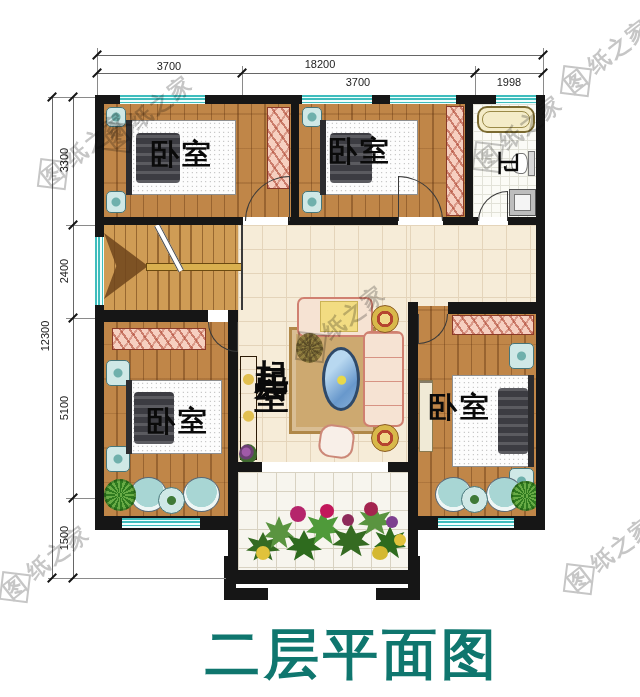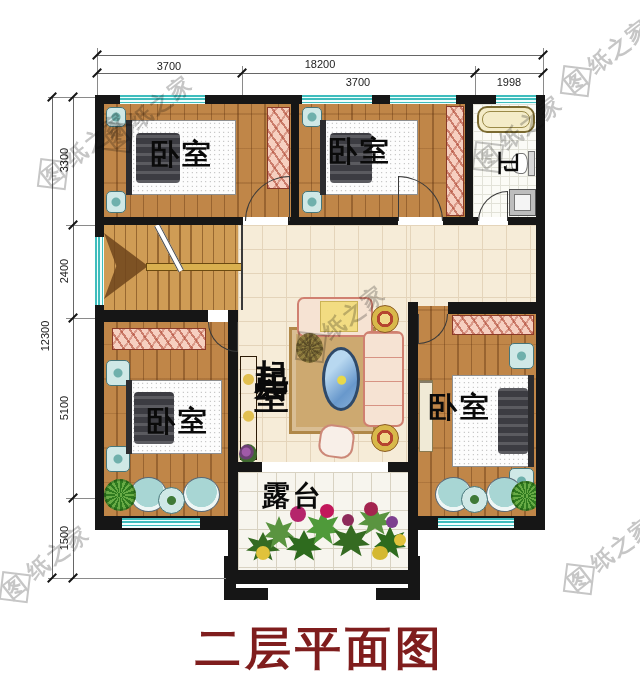--- a/index.html
+++ b/index.html
@@ -52,22 +52,22 @@
   .dim.rot{transform:rotate(-90deg);}
   .tick{position:absolute;width:12px;height:2px;background:#141414;transform:rotate(-45deg);}
   .fl{position:absolute;}
   .spiky{clip-path:polygon(50% 0,63% 28%,95% 18%,78% 45%,100% 62%,70% 65%,78% 95%,50% 75%,22% 95%,30% 65%,0 62%,22% 45%,5% 18%,37% 28%);}
   .round{border-radius:50%;}
   .wm{position:absolute;display:flex;align-items:center;gap:5px;color:#bcbcbc;font-size:22px;font-weight:700;
     letter-spacing:2px;transform:rotate(-38deg);mix-blend-mode:multiply;opacity:.85;white-space:nowrap;z-index:9;}
   .wm .d{border:2px solid #bcbcbc;width:25px;height:25px;display:flex;align-items:center;justify-content:center;
     transform:rotate(45deg);letter-spacing:0;flex:0 0 auto;}
   .wm .d span{display:block;transform:rotate(-45deg);}
-  #title{position:absolute;left:140px;top:618px;width:360px;text-align:center;font-size:46px;font-weight:900;
-    color:#7f1d1d;letter-spacing:4px;font-family:"Liberation Sans",sans-serif;}
+  #title{position:absolute;left:140px;top:618px;width:360px;text-align:right;font-size:55px;font-weight:900;
+    color:#0f766e;letter-spacing:4px;font-family:"Liberation Sans",sans-serif;}
 </style>
 </head>
 <body>
 
 <div id="canvas">
 
   <div class="wood" style="left:104px;top:104px;width:187px;height:113px;"></div>
   <div class="wood" style="left:299px;top:104px;width:166px;height:113px;"></div>
   <div class="tile3" style="left:473px;top:104px;width:63px;height:113px;"></div>
   <div class="swood" style="left:104px;top:225px;width:138px;height:85px;"></div>
@@ -201,21 +201,20 @@
   <div class="arc" style="left:478px;top:191px;width:30px;height:30px;border-top:1.5px solid #3a3a3a;border-left:1.5px solid #3a3a3a;border-right:1.5px solid #3a3a3a;border-top-left-radius:100%;"></div>
   <div class="arc" style="left:208px;top:322px;width:30px;height:30px;border-bottom:1.5px solid #3a3a3a;border-left:1.5px solid #3a3a3a;border-right:1.5px solid #3a3a3a;border-bottom-left-radius:100%;"></div>
   <div class="arc" style="left:418px;top:314px;width:30px;height:30px;border-bottom:1.5px solid #3a3a3a;border-right:1.5px solid #3a3a3a;border-left:1.5px solid #3a3a3a;border-bottom-right-radius:100%;"></div>
 
   <div class="rlabel" style="left:150px;top:139px;font-size:29px;">卧室</div>
   <div class="rlabel" style="left:328px;top:136px;font-size:29px;">卧室</div>
   <div class="rlabel" style="left:494px;top:152px;font-size:23px;transform:rotate(90deg);">卫</div>
   <div class="rlabel" style="left:252px;top:332px;font-size:35px;writing-mode:vertical-rl;text-orientation:upright;letter-spacing:8px;">起居室</div>
   <div class="rlabel" style="left:146px;top:406px;font-size:29px;">卧室</div>
   <div class="rlabel" style="left:428px;top:392px;font-size:29px;">卧室</div>
-  <div class="rlabel" style="left:262px;top:481px;font-size:28px;">露台</div>
 
   <div class="dimline" style="left:97px;top:55px;width:446px;height:1px;"></div>
   <div class="dimline" style="left:97px;top:73px;width:446px;height:1px;"></div>
   <div class="extline" style="left:97px;top:48px;width:1px;height:47px;"></div>
   <div class="extline" style="left:242px;top:66px;width:1px;height:29px;"></div>
   <div class="extline" style="left:475px;top:66px;width:1px;height:29px;"></div>
   <div class="extline" style="left:543px;top:48px;width:1px;height:47px;"></div>
   <div class="tick" style="left:91px;top:54px;"></div>
   <div class="tick" style="left:537px;top:54px;"></div>
   <div class="tick" style="left:91px;top:72px;"></div>

